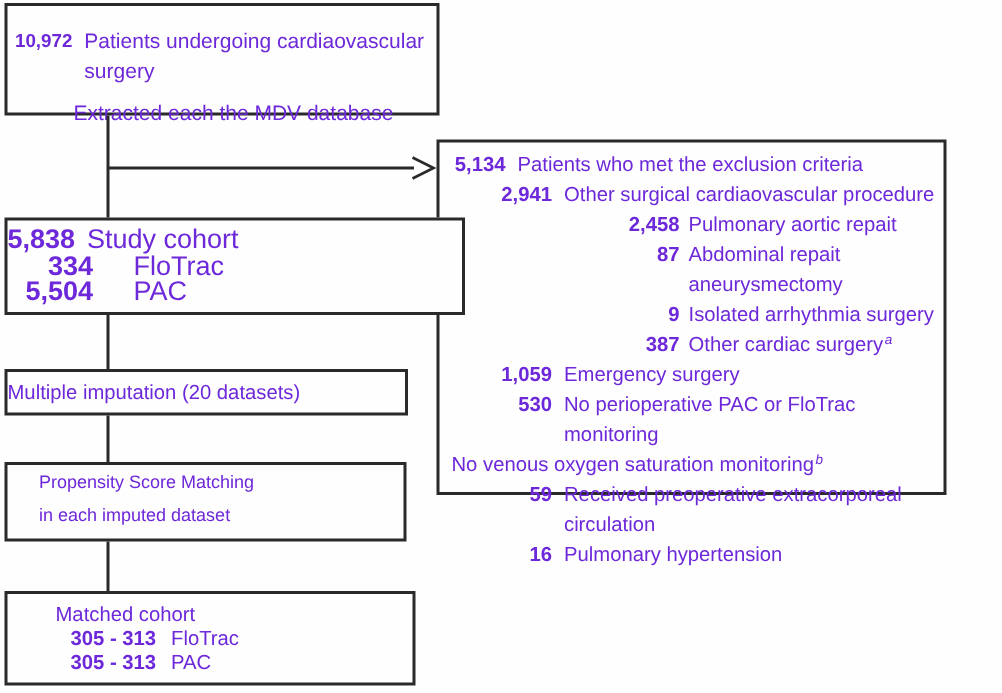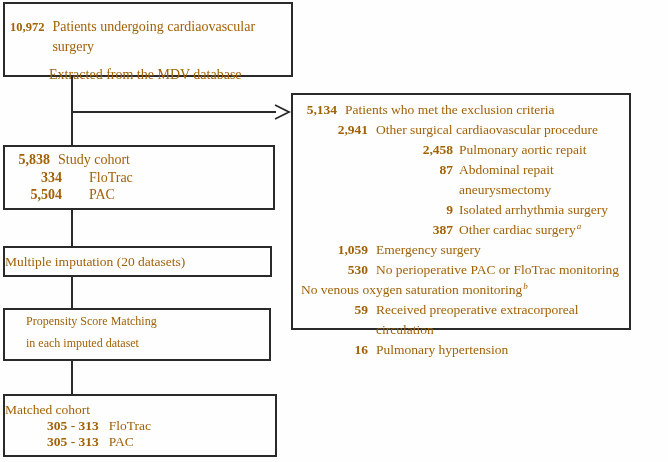--- a/index.html
+++ b/index.html
@@ -1,56 +1,56 @@
 <!DOCTYPE html>
 <html><head>
 <meta charset="utf-8">
 <style>
   * { margin:0; padding:0; box-sizing:border-box; }
   html,body { background:#ffffff; }
   #canvas {
     position:relative;
     width:668px; height:462px;
     background:#fefefe;
-    font-family:Liberation Serif, serif;
-    color:#a16207;
+    font-family:Liberation Sans, sans-serif;
+    color:#6d28d9;
     overflow:hidden;
   }
   .box {
     position:absolute;
     border:2px solid #2a2a2a;
     background:#fefefe;
   }
   
   #enroll { left:3px; top:2px; width:290px; height:75px; font-size:14px; }
   #enroll .l1 { display:flex; padding-top:13px; line-height:20px; }
   #enroll .num { font-weight:bold; margin-left:5px; font-size:12.5px; line-height:21px; }
   #enroll .lab { margin-left:8px; }
   #enroll .l2 { margin-top:8px; padding-left:44px; line-height:20px; }
 
   
-  #study { left:3px; top:145px; width:272px; height:65px; font-size:14px; padding-top:4px; }
+  #study { left:3px; top:145px; width:307px; height:65px; font-size:18px; padding-top:4px; }
   #study .row { display:flex; line-height:17.5px; }
   #study .num { font-weight:bold; text-align:right; }
   #study .r1 .num { width:45px; }
   #study .r1 .lab { margin-left:8px;text-align:center; }
   #study .rn .num { width:57px; }
   #study .rn .lab { margin-left:27px; }
 
   
   #imput { left:3px; top:246px; width:269px; height:31px; font-size:13.5px;
            display:flex; align-items:center; }
 
   
   #psm { left:3px; top:308px; width:268px; height:53px; font-size:12px; padding:1px 0 0 21px; }
   #psm .line { line-height:21.5px; }
 
   
   #match { left:3px; top:394px; width:274px; height:63px; font-size:13.5px; padding-top:5px; }
-  #match .title { line-height:17px; }
+  #match .title { padding-left:32px; line-height:17px; }
   #match .row { display:flex; line-height:16px; }
   #match .num { font-weight:bold; margin-left:42px; }
   #match .lab { margin-left:10px; }
 
   
   #excl { left:291px; top:93px; width:340px; height:237px; font-size:13.5px; padding-top:5px; }
   #excl .row { display:flex; line-height:20px; }
   #excl .num { font-weight:bold; text-align:right; flex:none; }
   #excl .lv1 .num { width:44px; }
   #excl .lv2 .num { width:75px; }
@@ -71,21 +71,21 @@
 </head>
 <body>
 
 <div id="canvas">
 
   <div class="box" id="enroll">
     <div class="l1">
       <span class="num">10,972</span>
       <span class="lab">Patients undergoing cardiaovascular surgery</span>
     </div>
-    <div class="l2">Extracted from the MDV database</div>
+    <div class="l2">Extracted each the MDV database</div>
   </div>
 
   <div class="box" id="excl">
     <div class="row lv1">
       <span class="num">5,134</span>
       <span class="lab">Patients who met the exclusion criteria</span>
     </div>
     <div class="row lv2">
       <span class="num">2,941</span>
       <span class="lab">Other surgical cardiaovascular procedure</span>

